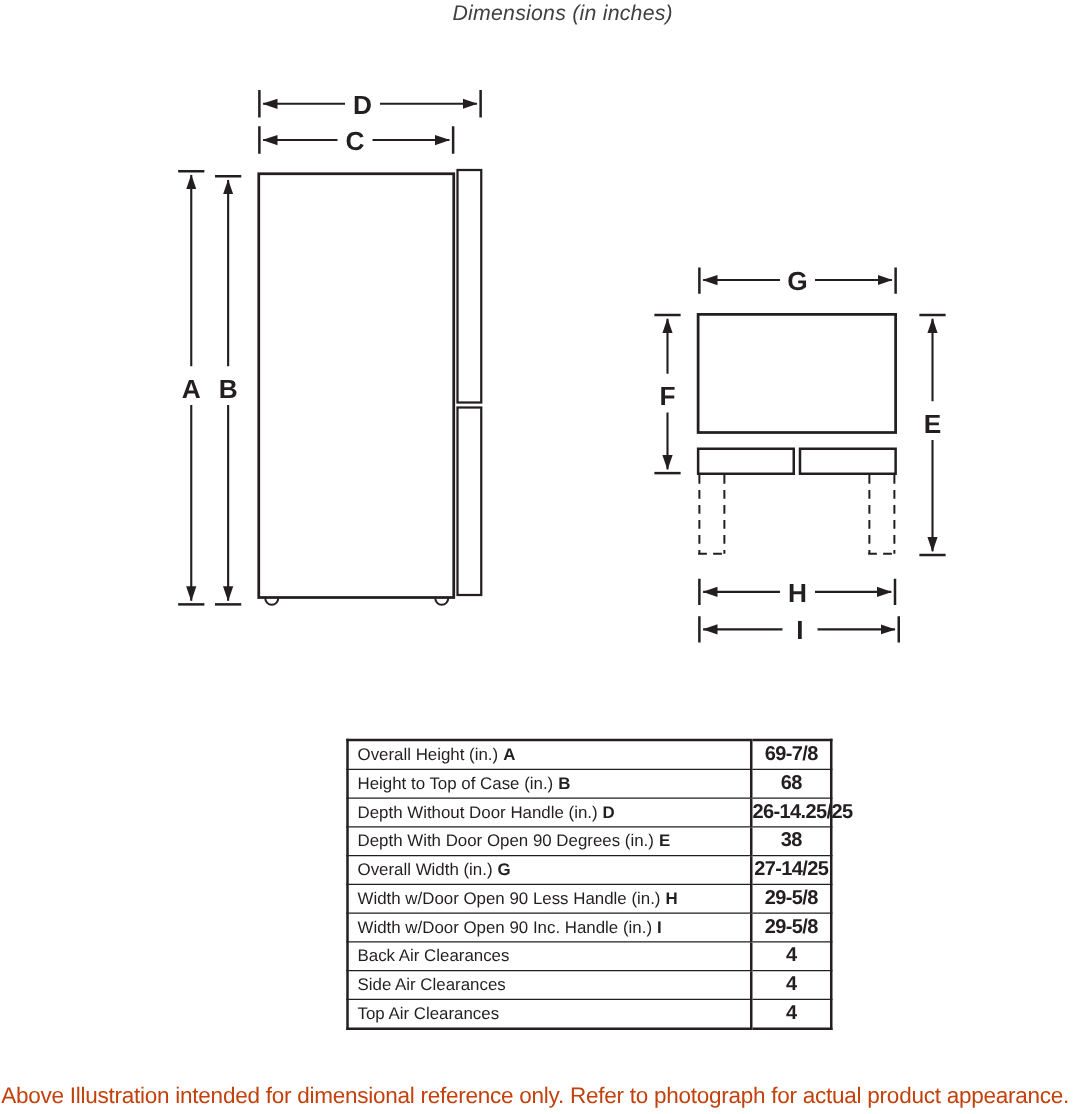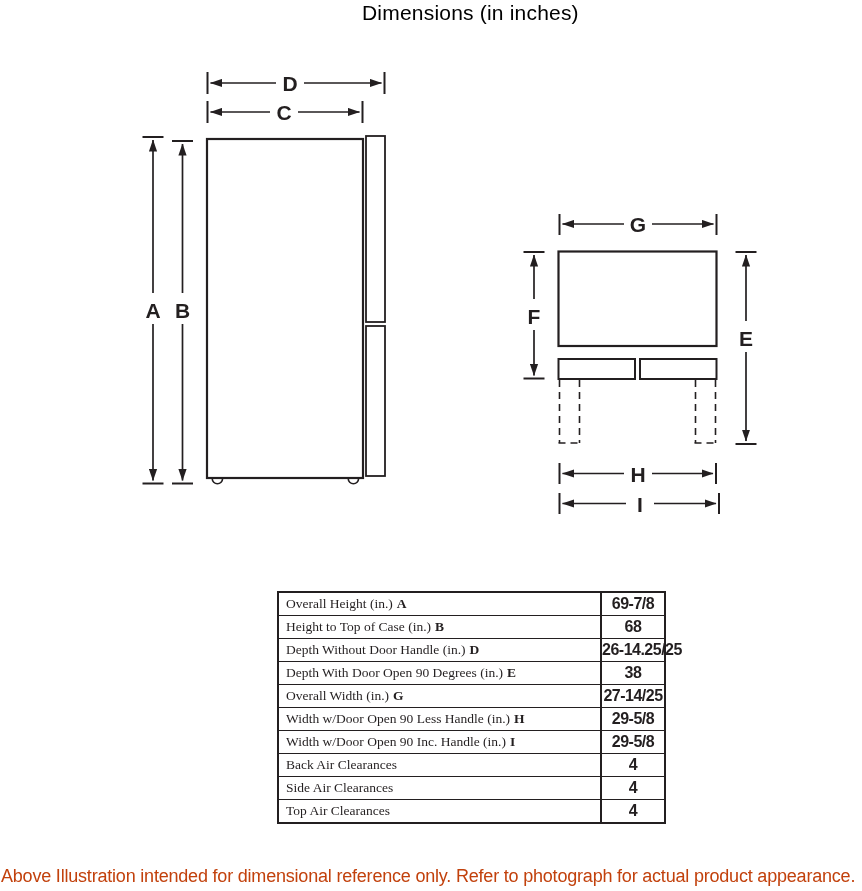--- a/index.html
+++ b/index.html
@@ -1,24 +1,24 @@
 <!DOCTYPE html>
 <html><head>
 <meta charset="utf-8">
 <style>
   html,body{margin:0;padding:0;background:#fff;}
   body{width:862px;height:891px;font-family:"Liberation Sans",sans-serif;}
   .canvas{position:relative;width:862px;height:891px;background:#fff;overflow:hidden;}
-  .title{position:absolute;left:362px;top:1px;font-size:21px;color:#000000;letter-spacing:.2px;white-space:nowrap;}
+  .title{position:absolute;left:362px;top:1px;font-size:17px;color:#404040;letter-spacing:.2px;white-space:nowrap;font-style:italic;}
   svg.diagram{position:absolute;left:0;top:0;}
   .dimlbl{fill:#231f20;stroke:none;font-family:"Liberation Sans",sans-serif;font-size:21px;font-weight:bold;text-anchor:middle;}
   .knock{fill:#ffffff;stroke:none;}
   table.spec{position:absolute;left:277px;top:591px;width:389px;border-collapse:collapse;table-layout:fixed;border:2.6px solid #231f20;background:#fff;}
   table.spec td{border:1.4px solid #231f20;color:#231f20;vertical-align:middle;}
-  table.spec td.lbl{font-size:13.5px;padding:2px 16px 2px 7px;height:16px;line-height:16px;white-space:nowrap;overflow:hidden;font-family:Liberation Serif, serif;}
+  table.spec td.lbl{font-size:13.5px;padding:2px 16px 2px 7px;height:16px;line-height:16px;white-space:nowrap;overflow:hidden;}
   table.spec td.val{width:62px;border-left:2.6px solid #231f20;text-align:center;font-weight:bold;font-size:16px;letter-spacing:-.5px;padding:2px 0;white-space:nowrap;}
   .ltr{font-weight:bold;margin-left:4px;}
   .footer{position:absolute;left:1px;top:866px;font-size:18px;color:#c2410c;letter-spacing:-.2px;white-space:nowrap;}
 </style>
 </head>
 <body>
 
 <div class="canvas">
 
   <div class="title">Dimensions (in inches)</div>

